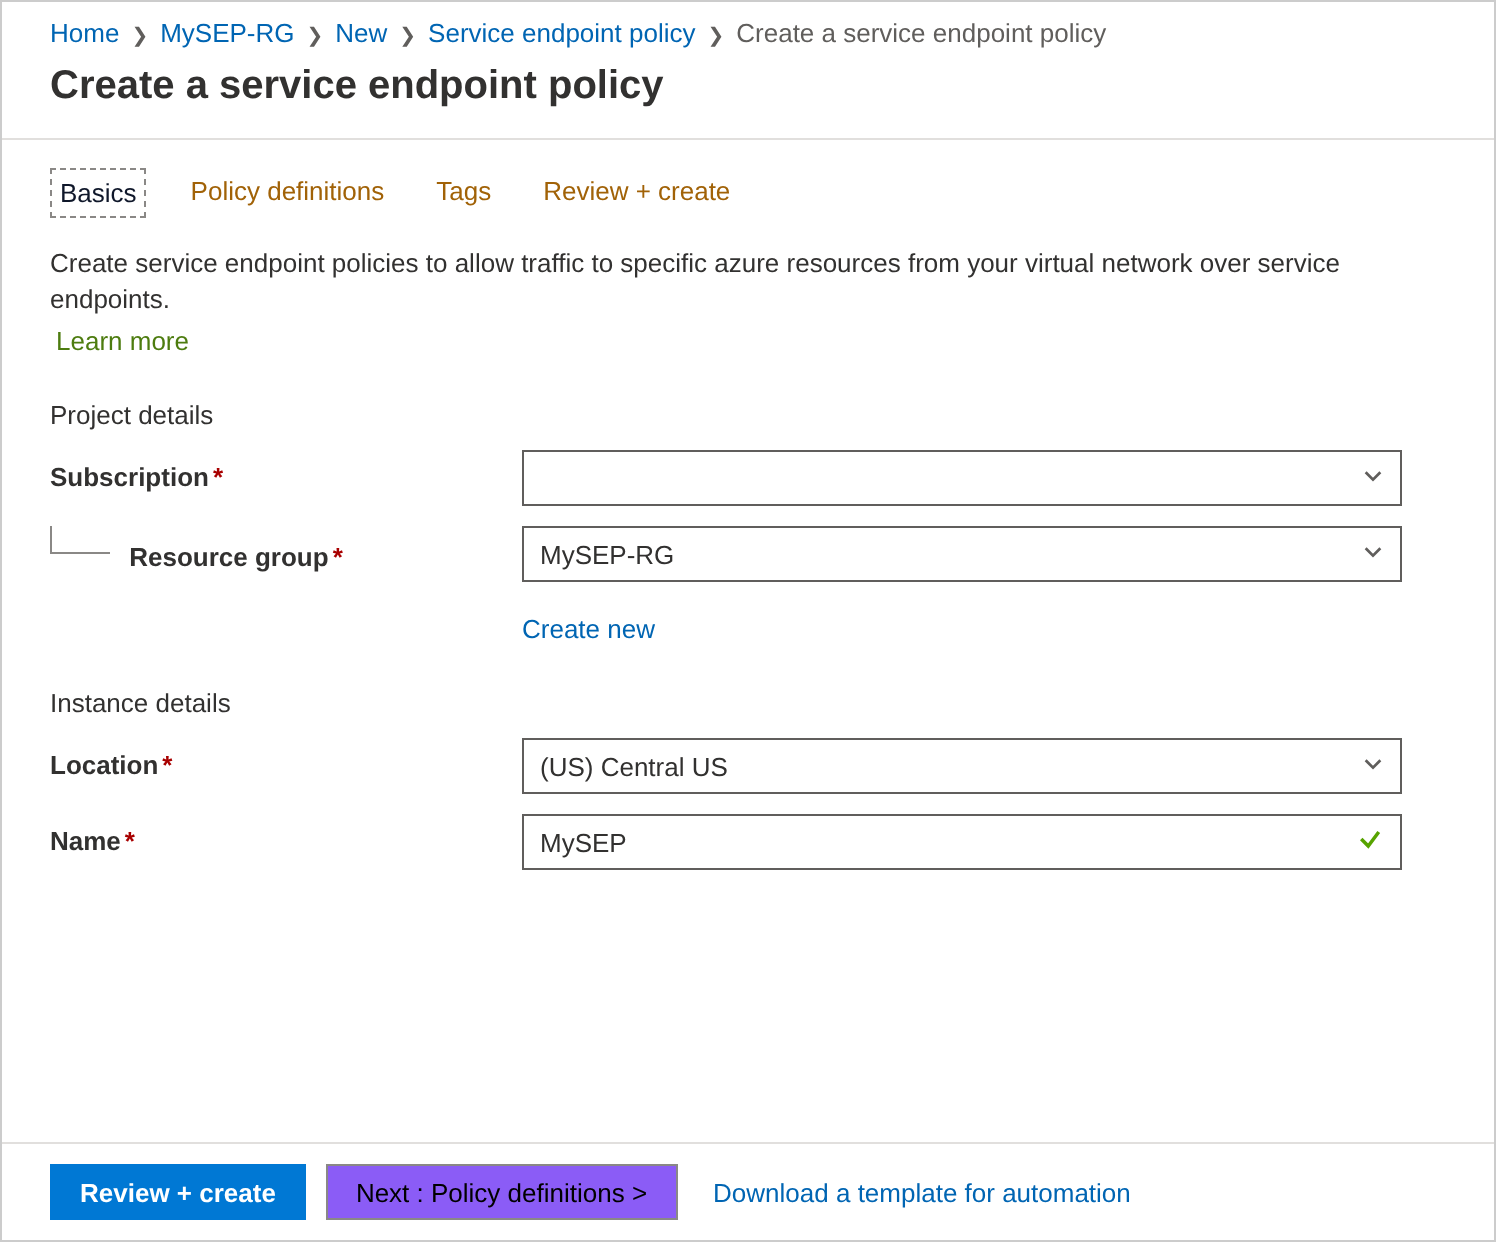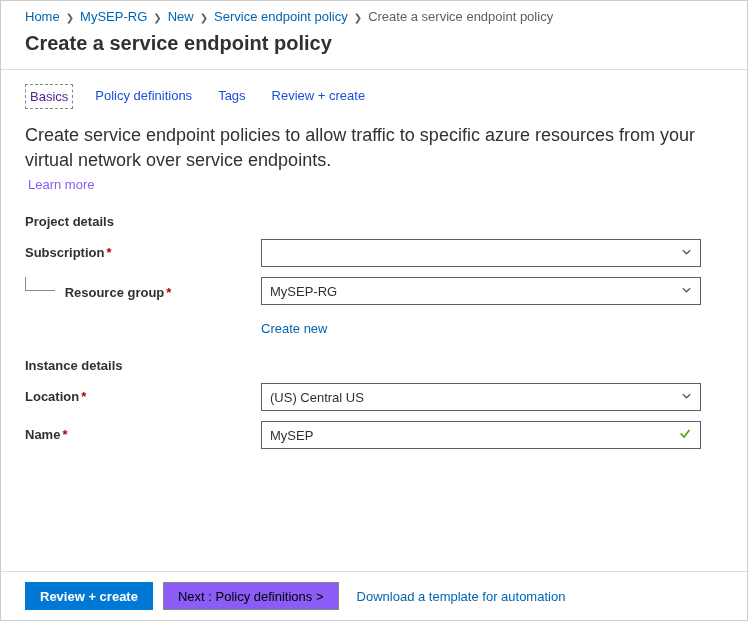--- a/index.html
+++ b/index.html
@@ -42,32 +42,32 @@
 
   .tabs {
     display: flex;
     gap: 18px;
     margin-bottom: 14px;
   }
   .tab {
     font-size: 13px;
     padding: 4px 4px;
     cursor: pointer;
-    color: #1d4ed8;
+    color: #a16207;
   }
   .tab.active {
-    color: #4c1d95;
+    color: #0f172a;
     border: 1px dashed #8a8886;
   }
 
-  .intro { font-size: 18px; margin-bottom: 2px; line-height: 1.4;}
-  .learn-more { color: #8b5cf6; margin-left: 3px; display: inline-block; margin-top: 2px;}
+  .intro { font-size: 13px; margin-bottom: 2px; line-height: 1.4;}
+  .learn-more { color: #4d7c0f; margin-left: 3px; display: inline-block; margin-top: 2px;}
 
   .section-header {
-    font-weight: 700;
+    font-weight: 400;
     font-size: 13px;
     margin-top: 22px;
     margin-bottom: 10px;
   }
 
   .form-row {
     display: flex;
     align-items: flex-start;
     margin-bottom: 10px;
   }

